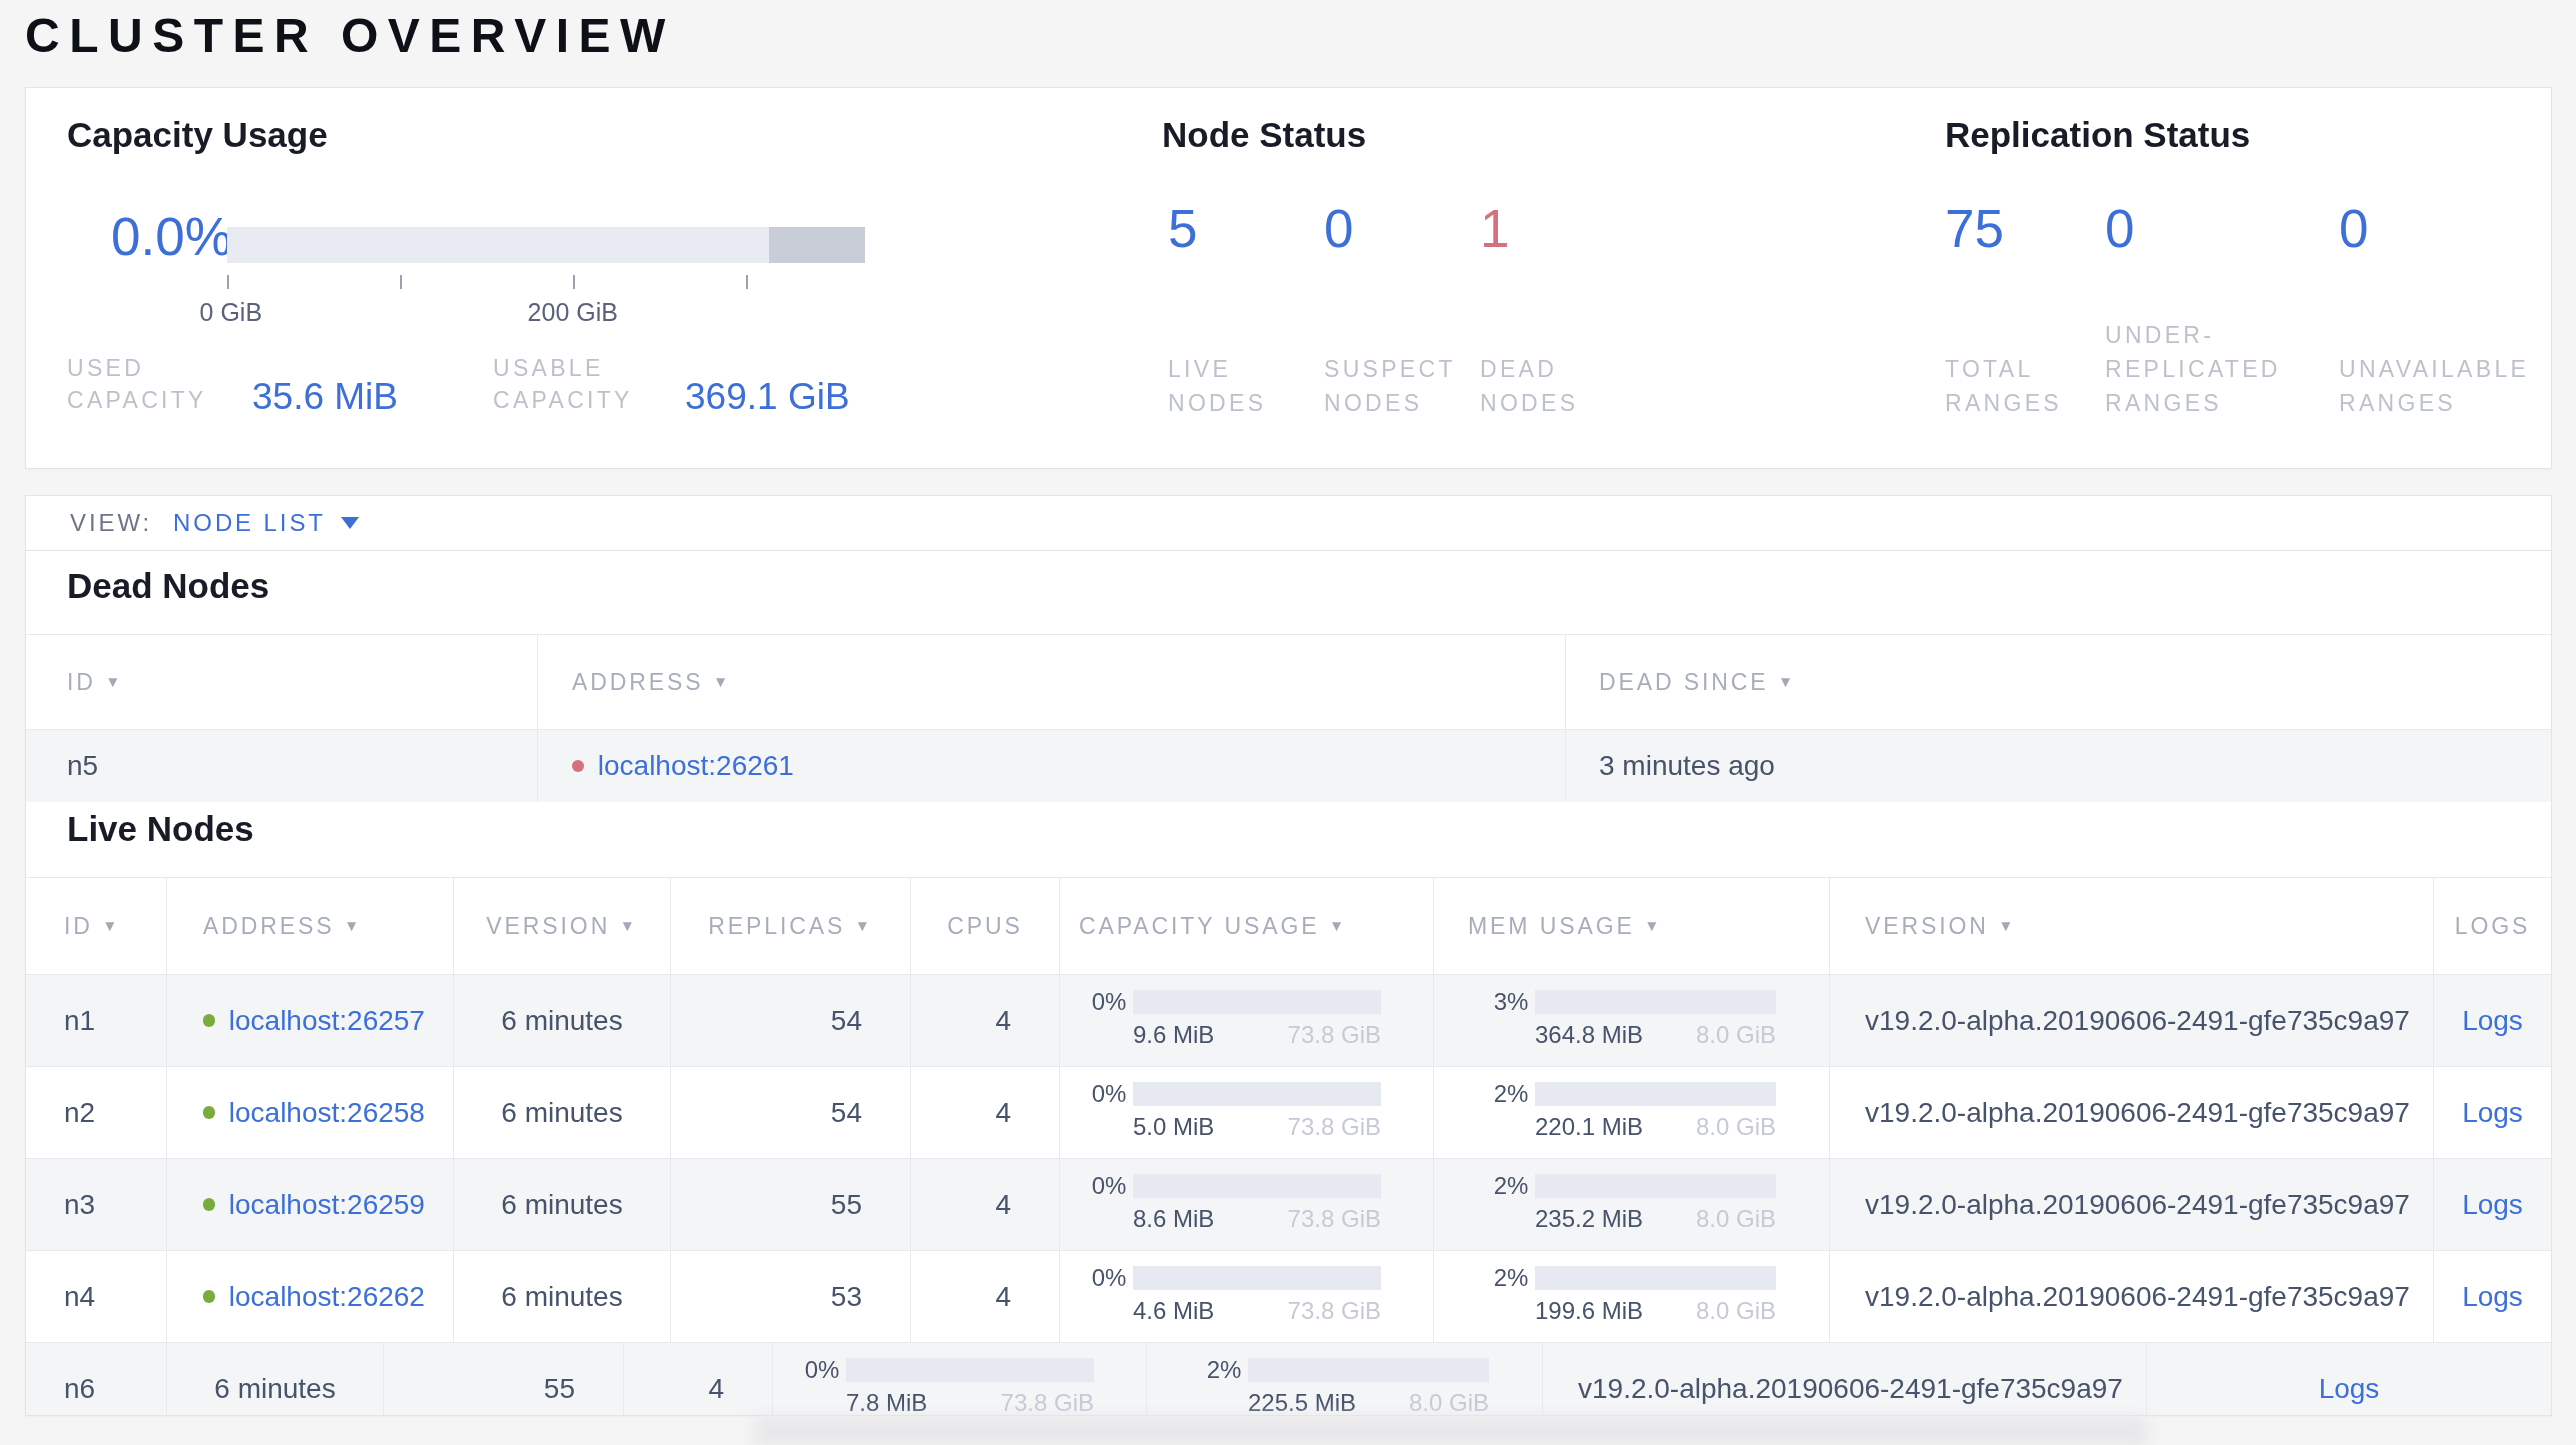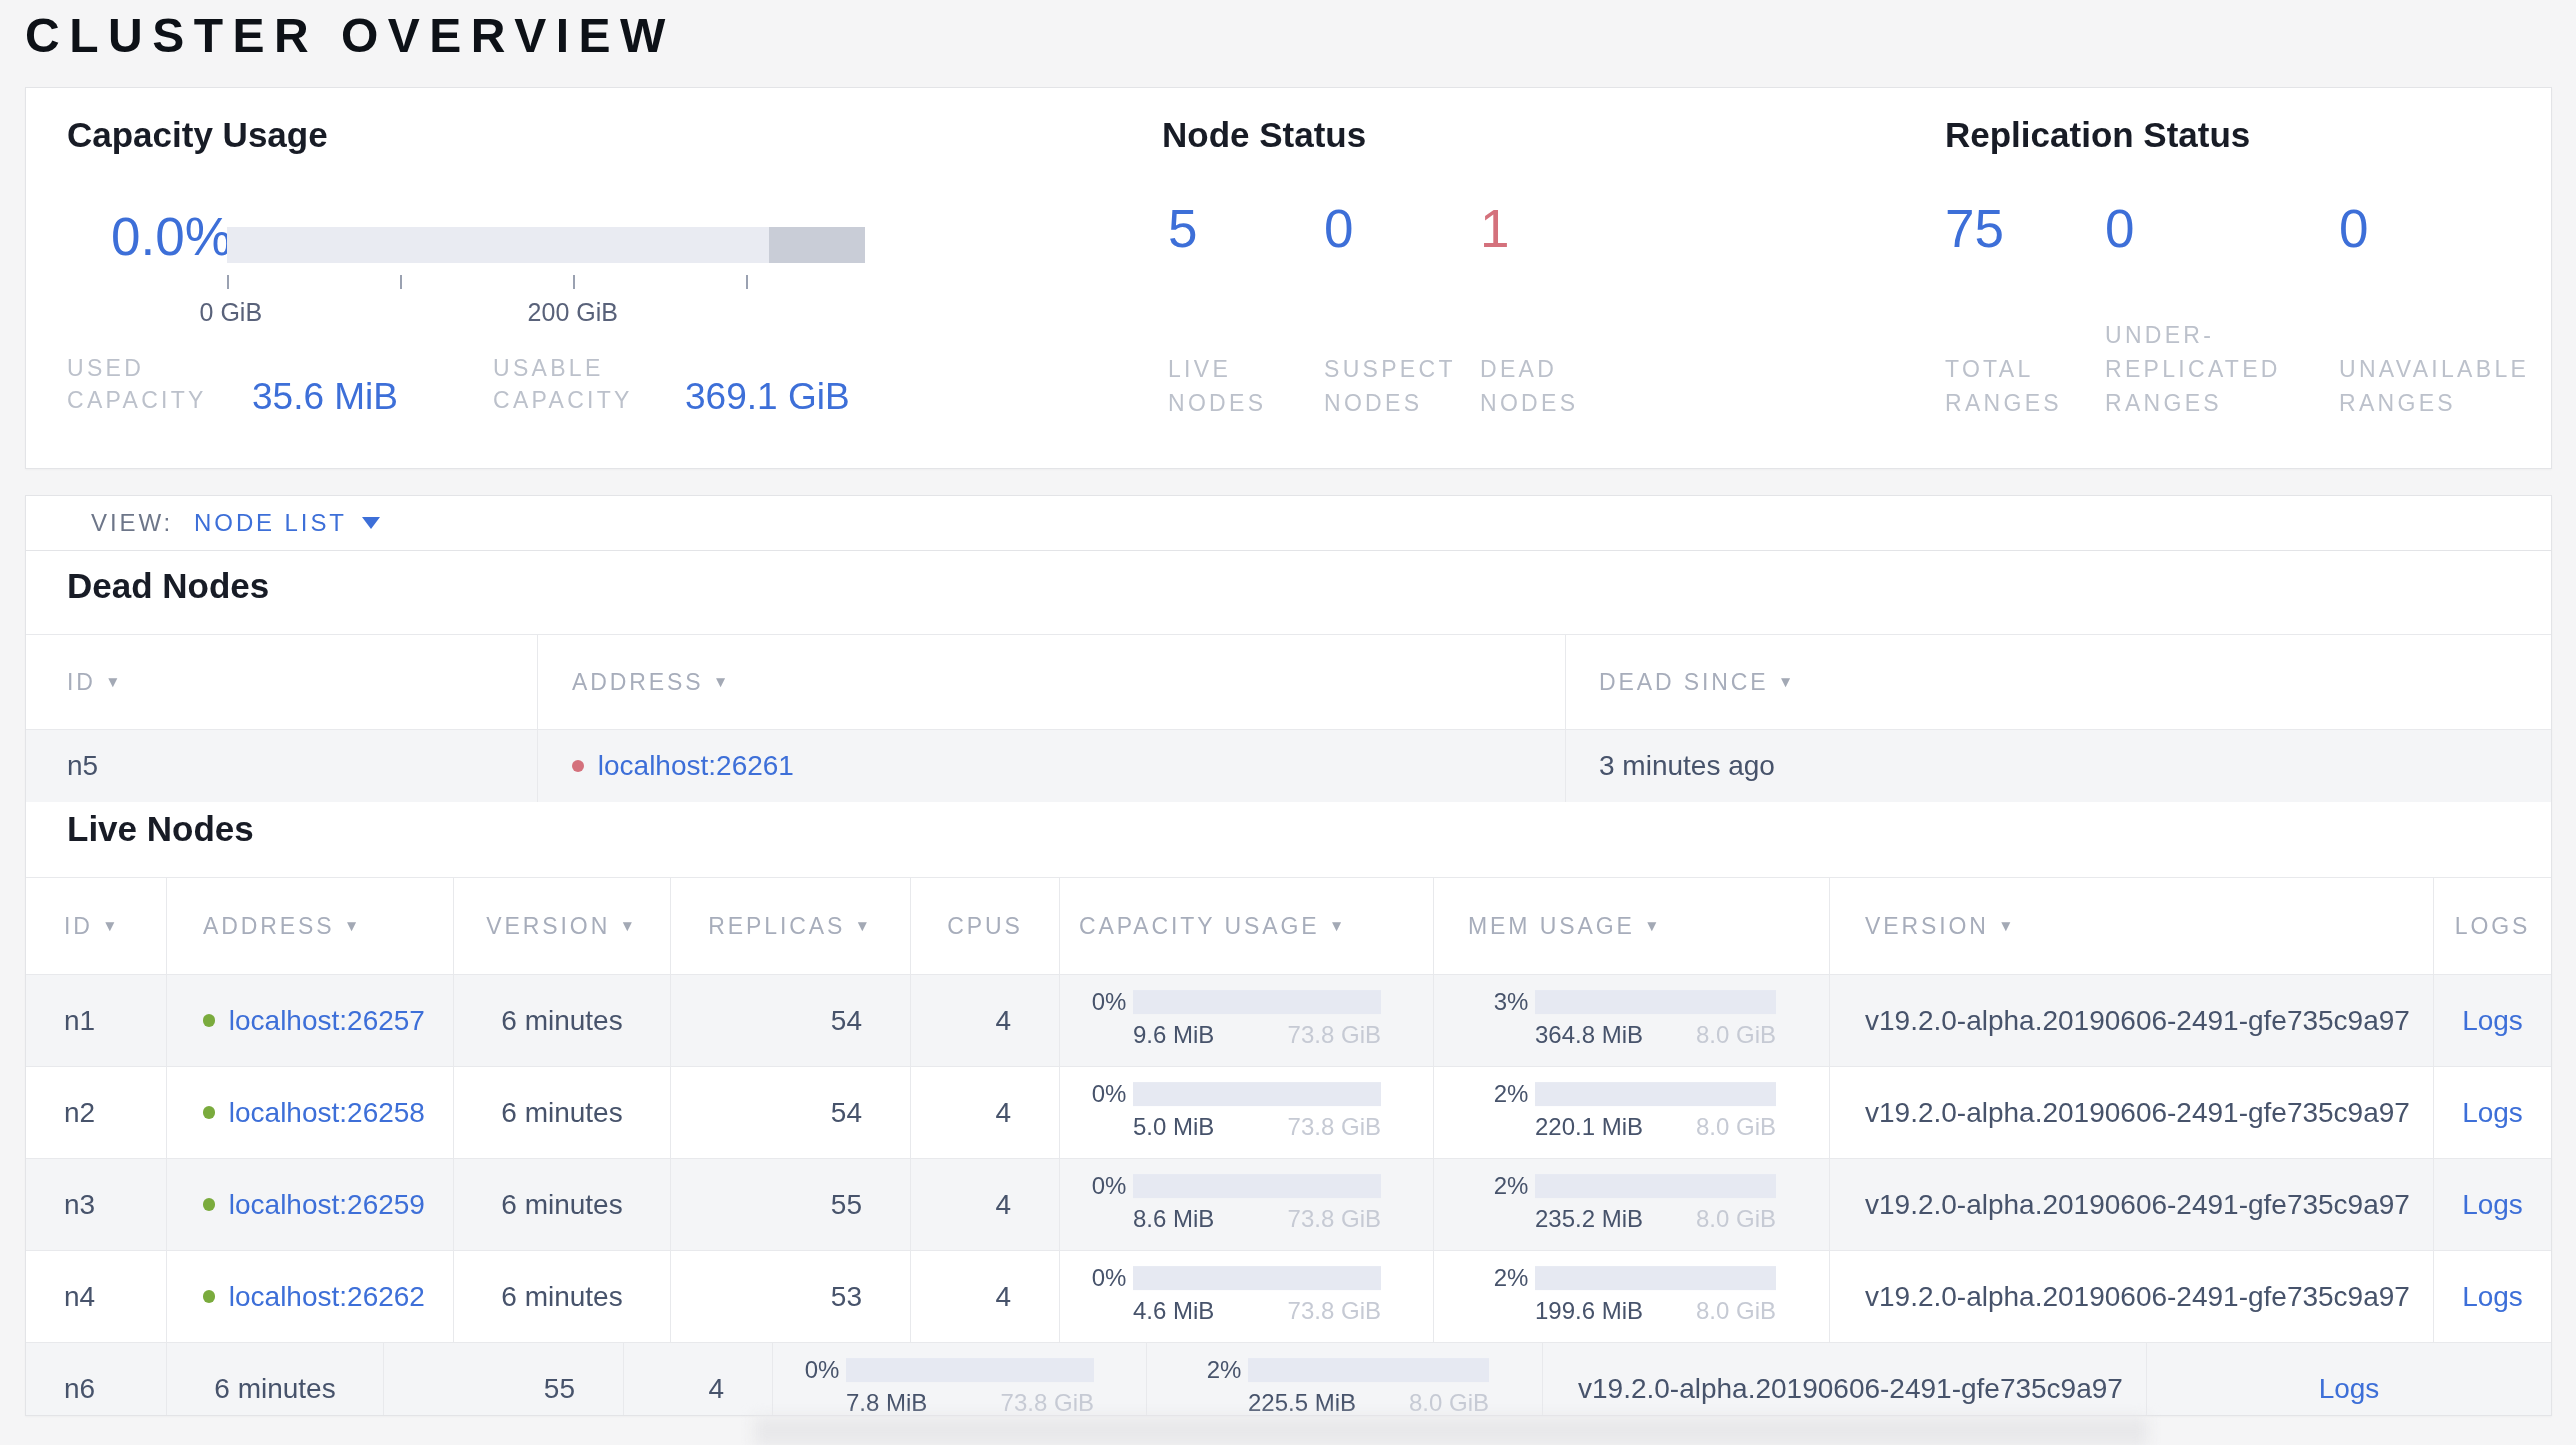--- a/index.html
+++ b/index.html
@@ -38,21 +38,21 @@
   .stat-label{font-size:23px;letter-spacing:3.3px;color:#bcc1cb;line-height:31.5px;}
   .stat-value{font-size:37px;color:#3d6fd8;margin-left:32px;margin-bottom:-1.9px;white-space:nowrap;}
   
   .ns-title{position:absolute;left:1136px;top:27px;}
   .rs-title{position:absolute;left:1919px;top:27px;}
   .metric{position:absolute;top:107px;height:225px;display:flex;flex-direction:column;justify-content:space-between;}
   .metric-num{font-size:53px;font-weight:500;line-height:67px;color:#3d6fd8;}
   .metric-num.red{color:#d4717c;}
   .metric-label{font-size:23px;letter-spacing:3.3px;color:#bcc1cb;line-height:34px;}
   
-  .view-label{font-size:24px;letter-spacing:2.9px;color:#6d7689;margin-left:65px;}
+  .view-label{font-size:24px;letter-spacing:2.9px;color:#6d7689;margin-left:44px;}
   .view-selected{font-size:24px;letter-spacing:2.9px;color:#3d6fd8;margin-left:21px;cursor:pointer;display:flex;align-items:center;}
   .caret-down{display:inline-block;width:0;height:0;border-left:9.5px solid transparent;
     border-right:9.5px solid transparent;border-top:12.4px solid #3d6fd8;margin-left:15.3px;}
   
   .dead-title{position:absolute;left:41px;top:15.3px;}
   .live-title{position:absolute;left:41px;top:258px;}
   .tbl{position:absolute;left:0;right:0;}
   .dead-tbl{top:83px;}
   .live-tbl{top:326px;}
   .tr{display:flex;border-top:1px solid #e8e9ec;box-sizing:border-box;}

